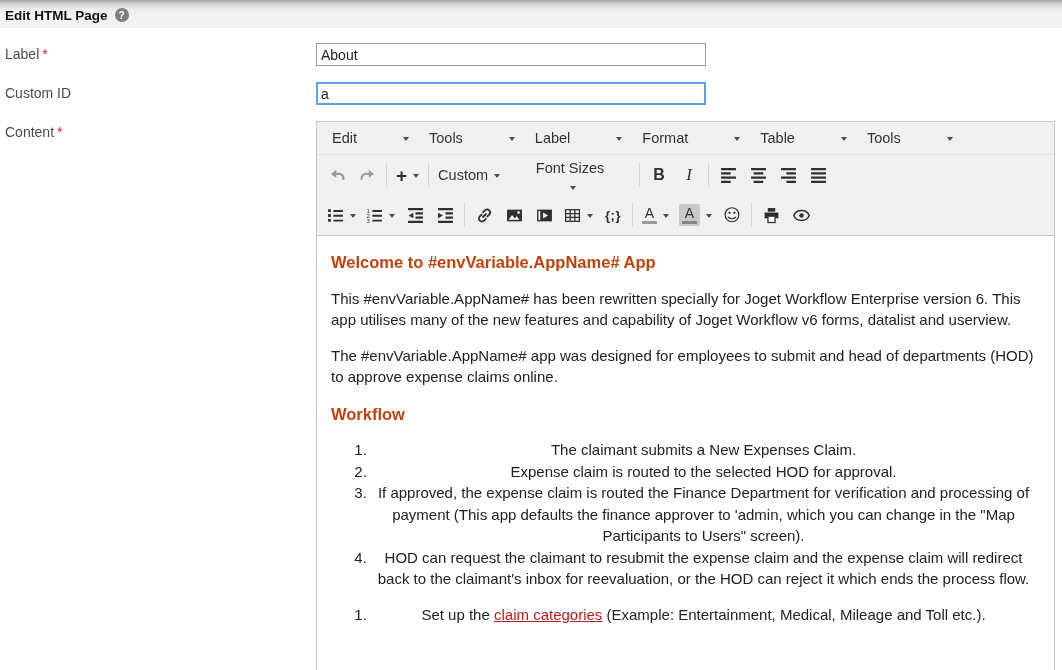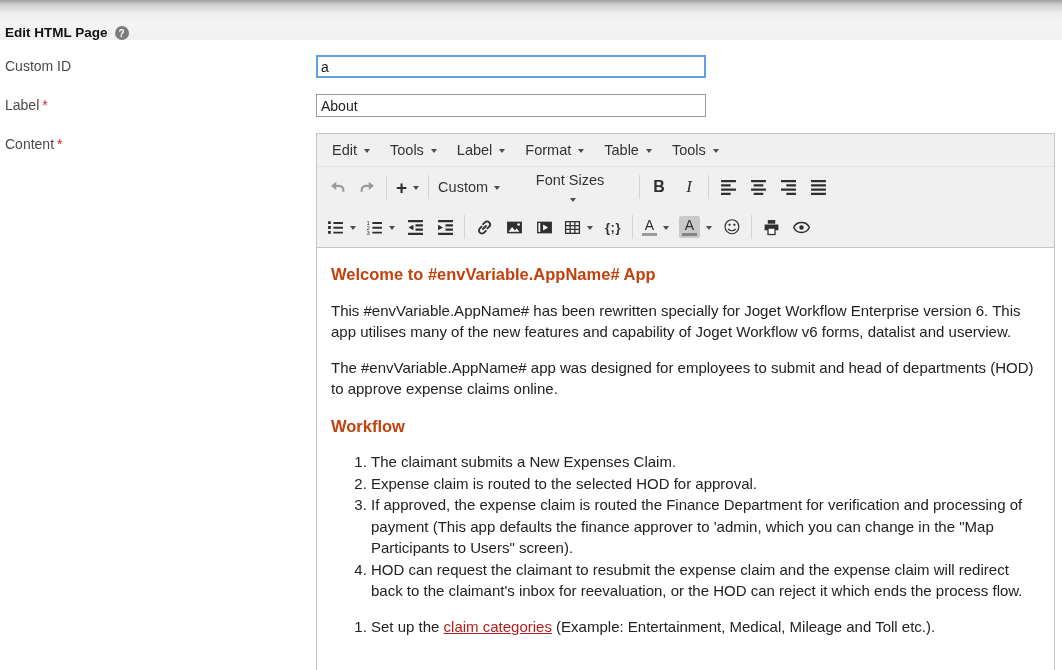--- a/index.html
+++ b/index.html
@@ -1,41 +1,41 @@
 <!DOCTYPE html>
 <html><head>
 <meta charset="utf-8">
 <style>
   * { margin:0; padding:0; box-sizing:border-box; }
   html,body { width:1062px; height:670px; overflow:hidden; background:#fff;
     font-family:"Liberation Sans", sans-serif; }
 
   
-  .page-header { height:40px; display:flex; align-items:flex-end; padding:8px 0 0 5px;
+  .page-header { height:28px; display:flex; align-items:flex-start; padding:8px 0 0 5px;
     background:linear-gradient(180deg,#a2a2a2 0%,#cfcfcf 12%,#ececec 32%,#f4f4f4 60%,#f1f1f1 100%); }
   .page-title { font-size:13.5px; font-weight:bold; color:#111; }
   .help-icon { display:inline-flex; align-items:center; justify-content:center;
     width:14px; height:14px; border-radius:50%; background:#7d7d7d; color:#fff;
     font-size:10px; font-weight:bold; margin-left:7px; cursor:pointer; }
 
   
   .form { padding-top:15px; }
   .form-row { display:flex; align-items:flex-start; margin-bottom:16px; }
   .label-col { width:316px; padding:3px 10px 0 5px; font-size:14px; color:#4a4a4a; }
   .req { color:#e0211d; margin-left:3px; }
   .text-input { width:390px; height:23px; border:1px solid #9a9a9a; font-size:14px;
     padding:1px 4px; color:#222; font-family:"Liberation Sans", sans-serif; background:#fff; }
   .text-input.focused { border:2px solid #649fe2; padding:0 3px; }
 
   
   .editor { width:739px; border:1px solid #c5c5c5; background:#f0f0f0; height:560px; }
   .menubar { height:33px; display:flex; align-items:center; padding-left:5px;
     border-bottom:1px solid #e2e2e2; }
   .menu-item { display:inline-flex; align-items:center; padding:6px 10px; font-size:14.5px;
-    color:#333; cursor:pointer; }
+    color:#333; cursor:pointer;gap:39px; }
   .caret { width:0; height:0; border-left:3.5px solid transparent; border-right:3.5px solid transparent;
     border-top:4px solid #4d4d4d; margin-left:7px; margin-top:2px; }
   .toolbar { height:40px; display:flex; align-items:center; padding-left:5px; }
   .tb-sep { width:1px; height:24px; background:#d4d4d4; margin:0 4px; }
   .tb-btn { display:inline-flex; align-items:center; justify-content:center; height:30px;
     min-width:30px; padding:0 5px; border:0; background:transparent; border-radius:2px;
     cursor:pointer; color:#2f2f2f; font-family:"Liberation Sans", sans-serif; }
   .tb-btn svg { display:block; }
   .tb-btn .caret { margin-left:6px; }
   .glyph-plus { font-size:19px; font-weight:bold; line-height:1; }
@@ -51,45 +51,45 @@
   .backcolor-box { background:#c9c9c9; border-radius:2px; padding:2px 3px 2px; }
   .backcolor-box .bar { background:#858585; }
 
   
   .content-area { background:#fff; border-top:1px solid #c5c5c5; height:446px;
     padding:16px 18px 0 14px; font-size:15px; line-height:21.5px; color:#222;
     overflow:hidden; cursor:text; }
   .content-area h4 { font-size:16.5px; color:#c2410c; margin:0 0 14px; }
   .content-area p { margin:0 0 14px; }
   .content-area .h-workflow { margin-top:16px; }
-  .content-area ol { margin:0 0 14px; padding-left:40px; }
+  .content-area ol { margin:0 0 14px; padding-left:40px;text-align:center; }
   .content-area a { color:#b91c1c; text-decoration:underline; cursor:pointer; }
 </style>
 </head>
 <body>
 
 <div class="page-header">
   <span class="page-title">Edit HTML Page</span>
   <span class="help-icon">?</span>
 </div>
 
 <div class="form">
 
   <div class="form-row">
     <div class="label-col">
-      <span>Custom ID</span>
-    </div>
-    <input class="text-input focused" type="text" value="a" style="">
+      <span>Label</span><span class="req">*</span>
+    </div>
+    <input class="text-input" type="text" value="About" style="">
   </div>
 
   <div class="form-row">
     <div class="label-col">
-      <span>Label</span><span class="req">*</span>
-    </div>
-    <input class="text-input" type="text" value="About" style="">
+      <span>Custom ID</span>
+    </div>
+    <input class="text-input focused" type="text" value="a" style="">
   </div>
 
   <div class="form-row">
     <div class="label-col">
       <span>Content</span><span class="req">*</span>
     </div>
 
     <div class="editor">
 
       <div class="menubar">

